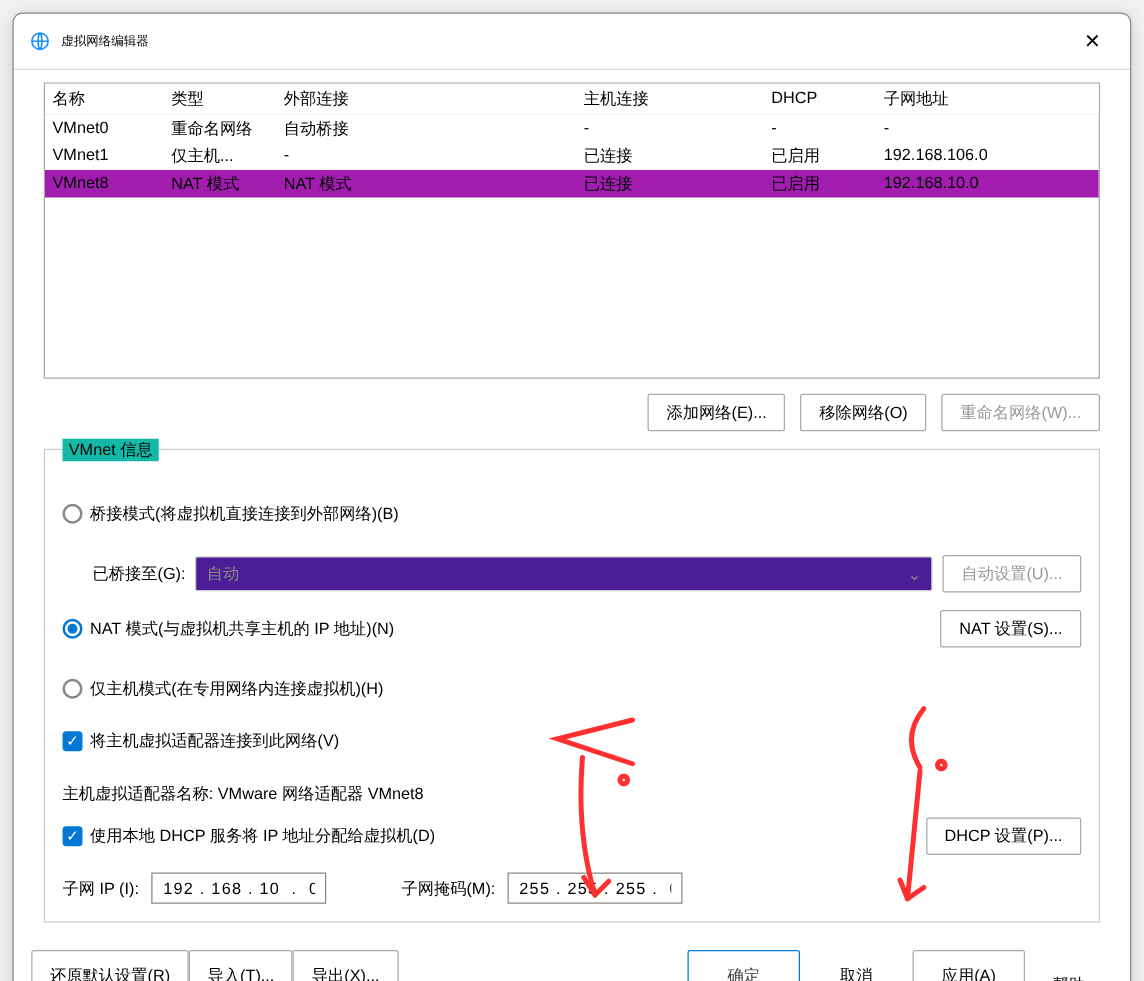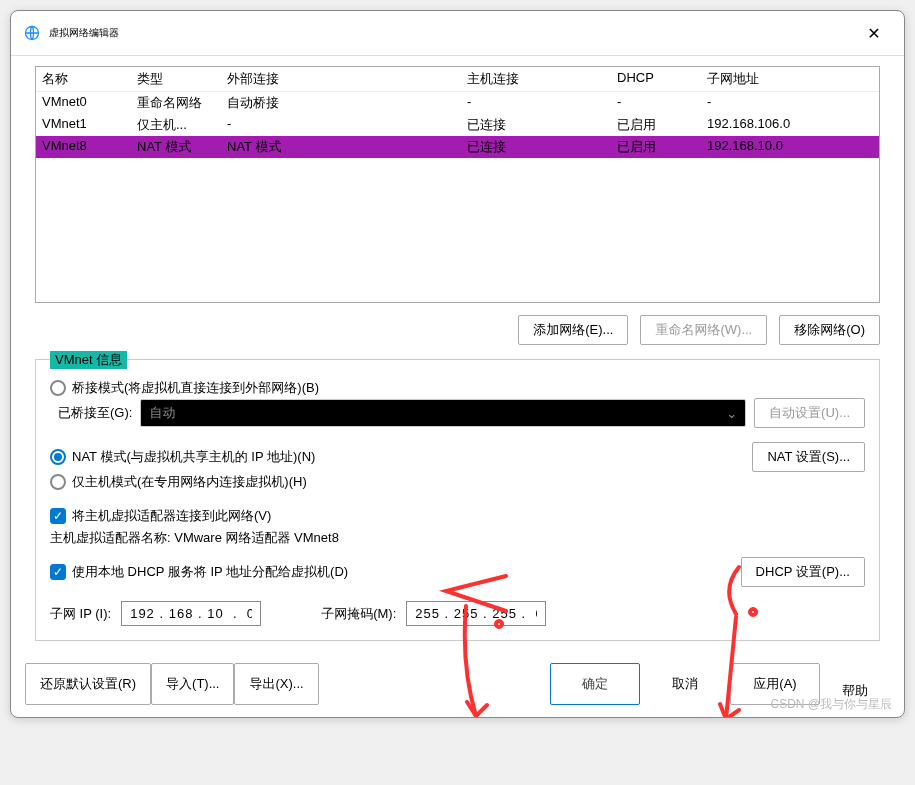--- a/index.html
+++ b/index.html
@@ -23,30 +23,30 @@
 .col-dhcp { width: 90px; }
 .col-subnet { flex: 1; }
 .table-body { height: 210px; overflow: auto; }
 .table-btns { display: flex; justify-content: flex-end; gap: 12px; margin-top: 12px; }
 .btn { background: #fff; border: 1px solid #aaa; padding: 5px 14px; font-size: 13px; cursor: pointer; border-radius: 2px; min-width: 100px; text-align: center; }
 .btn:disabled { color: #999; }
 .btn-primary { border-color: #0078d4; color: #404040; }
 .fieldset { border: 1px solid #ccc; margin-top: 14px; padding: 10px 14px 14px; position: relative; }
 .fieldset-legend { position: relative; top: -19px; background: #14b8a6; padding: 0 5px; font-size: 13px; display: inline-block; }
 .fieldset-body { margin-top: -10px; }
-.radio-row, .check-row { display: flex; align-items: center; margin: 1px 0; gap: 6px; }
+.radio-row, .check-row { display: flex; align-items: center; margin: 24px 0; gap: 6px; }
 .radio { width: 16px; height: 16px; border: 2px solid #888; border-radius: 50%; display: inline-flex; align-items: center; justify-content: center; cursor: pointer; flex-shrink: 0; }
 .radio.checked { border-color: #0078d4; }
 .radio.checked::after { content: ''; width: 8px; height: 8px; background: #0078d4; border-radius: 50%; }
 .checkbox { width: 16px; height: 16px; border: 1px solid #888; border-radius: 3px; display: inline-flex; align-items: center; justify-content: center; cursor: pointer; flex-shrink: 0; background: #fff; }
 .checkbox.checked { background: #0078d4; border-color: #0078d4; color: #fff; font-size: 12px; }
 .checkbox.checked::after { content: '✓'; }
-.indent { margin-left: 8px; }
+.indent { margin-left: 24px; }
 .row-flex { display: flex; align-items: center; gap: 8px; }
-.sel { flex: 1; border: 1px solid #ccc; background: #000000; padding: 4px 8px; color: #888; display: flex; justify-content: space-between; align-items: center; border-radius: 2px; }
+.sel { flex: 1; border: 1px solid #ccc; background: #4c1d95; padding: 4px 8px; color: #888; display: flex; justify-content: space-between; align-items: center; border-radius: 2px; }
 .label-text { font-size: 13px; }
 .settings-row { display: flex; justify-content: space-between; align-items: center; }
 .ip-row { display: flex; align-items: center; gap: 10px; margin-top: 14px; }
 .ip-input { border: 1px solid #888; padding: 4px 8px; width: 140px; text-align: center; font-size: 13px; letter-spacing: 1px; }
 .bottom-btns { display: flex; padding: 12px 14px; justify-content: flex-end; }
 .bottom-btns .spacer { flex: 1; }
 .watermark { position: absolute; bottom: 4px; right: 12px; color: #bbb; font-size: 12px; pointer-events: none; }
 .mode-row { display: flex; align-items: center; justify-content: space-between; }
 .arrow-annot { position: absolute; pointer-events: none; }
 </style>
@@ -98,22 +98,22 @@
             <div class="td col-ext">NAT 模式</div>
             <div class="td col-host">已连接</div>
             <div class="td col-dhcp">已启用</div>
             <div class="td col-subnet">192.168.10.0</div>
           </div>
         </div>
     </div>
 
     <div class="table-btns">
       <button class="btn">添加网络(E)...</button>
+      <button class="btn">移除网络(O)</button>
       <button class="btn" disabled="">重命名网络(W)...</button>
-      <button class="btn">移除网络(O)</button>
     </div>
 
     <div class="fieldset">
       <span class="fieldset-legend">VMnet 信息</span>
       <div class="fieldset-body">
 
         <div class="radio-row">
           <span class="radio"></span>
           <span class="label-text"><span>桥接模式(将虚拟机直接连接到外部网络)(B)</span></span>
         </div>

